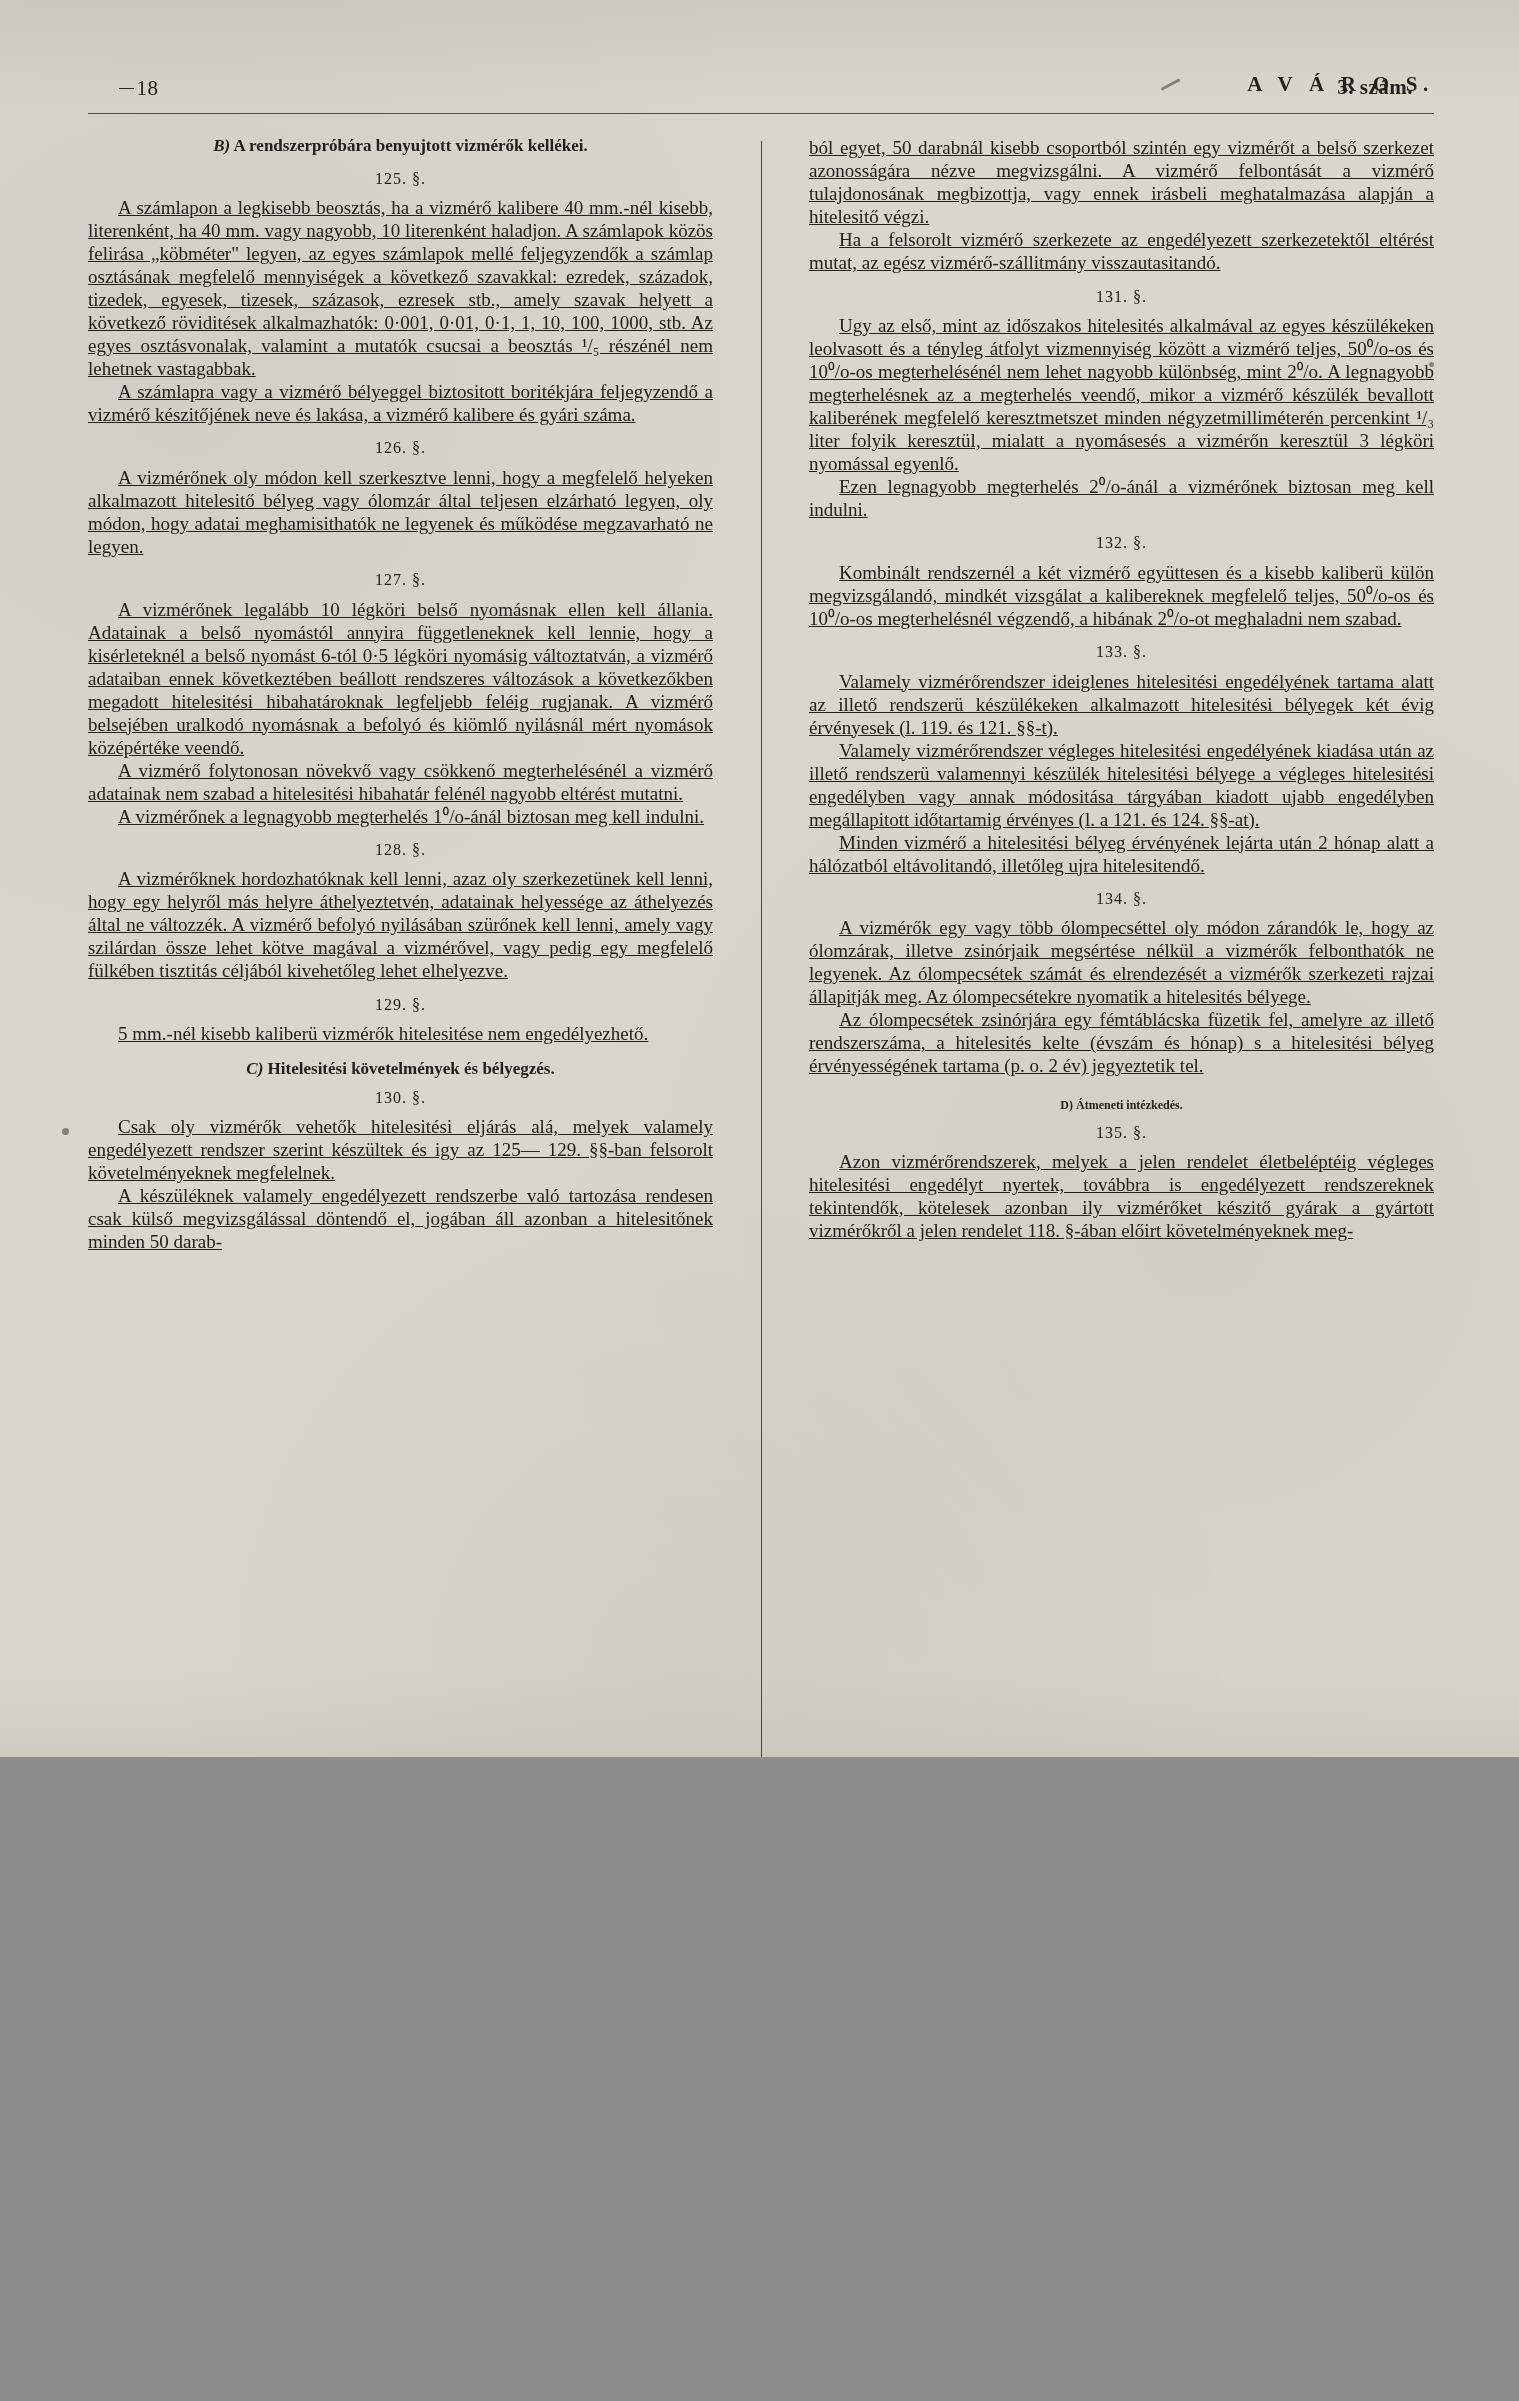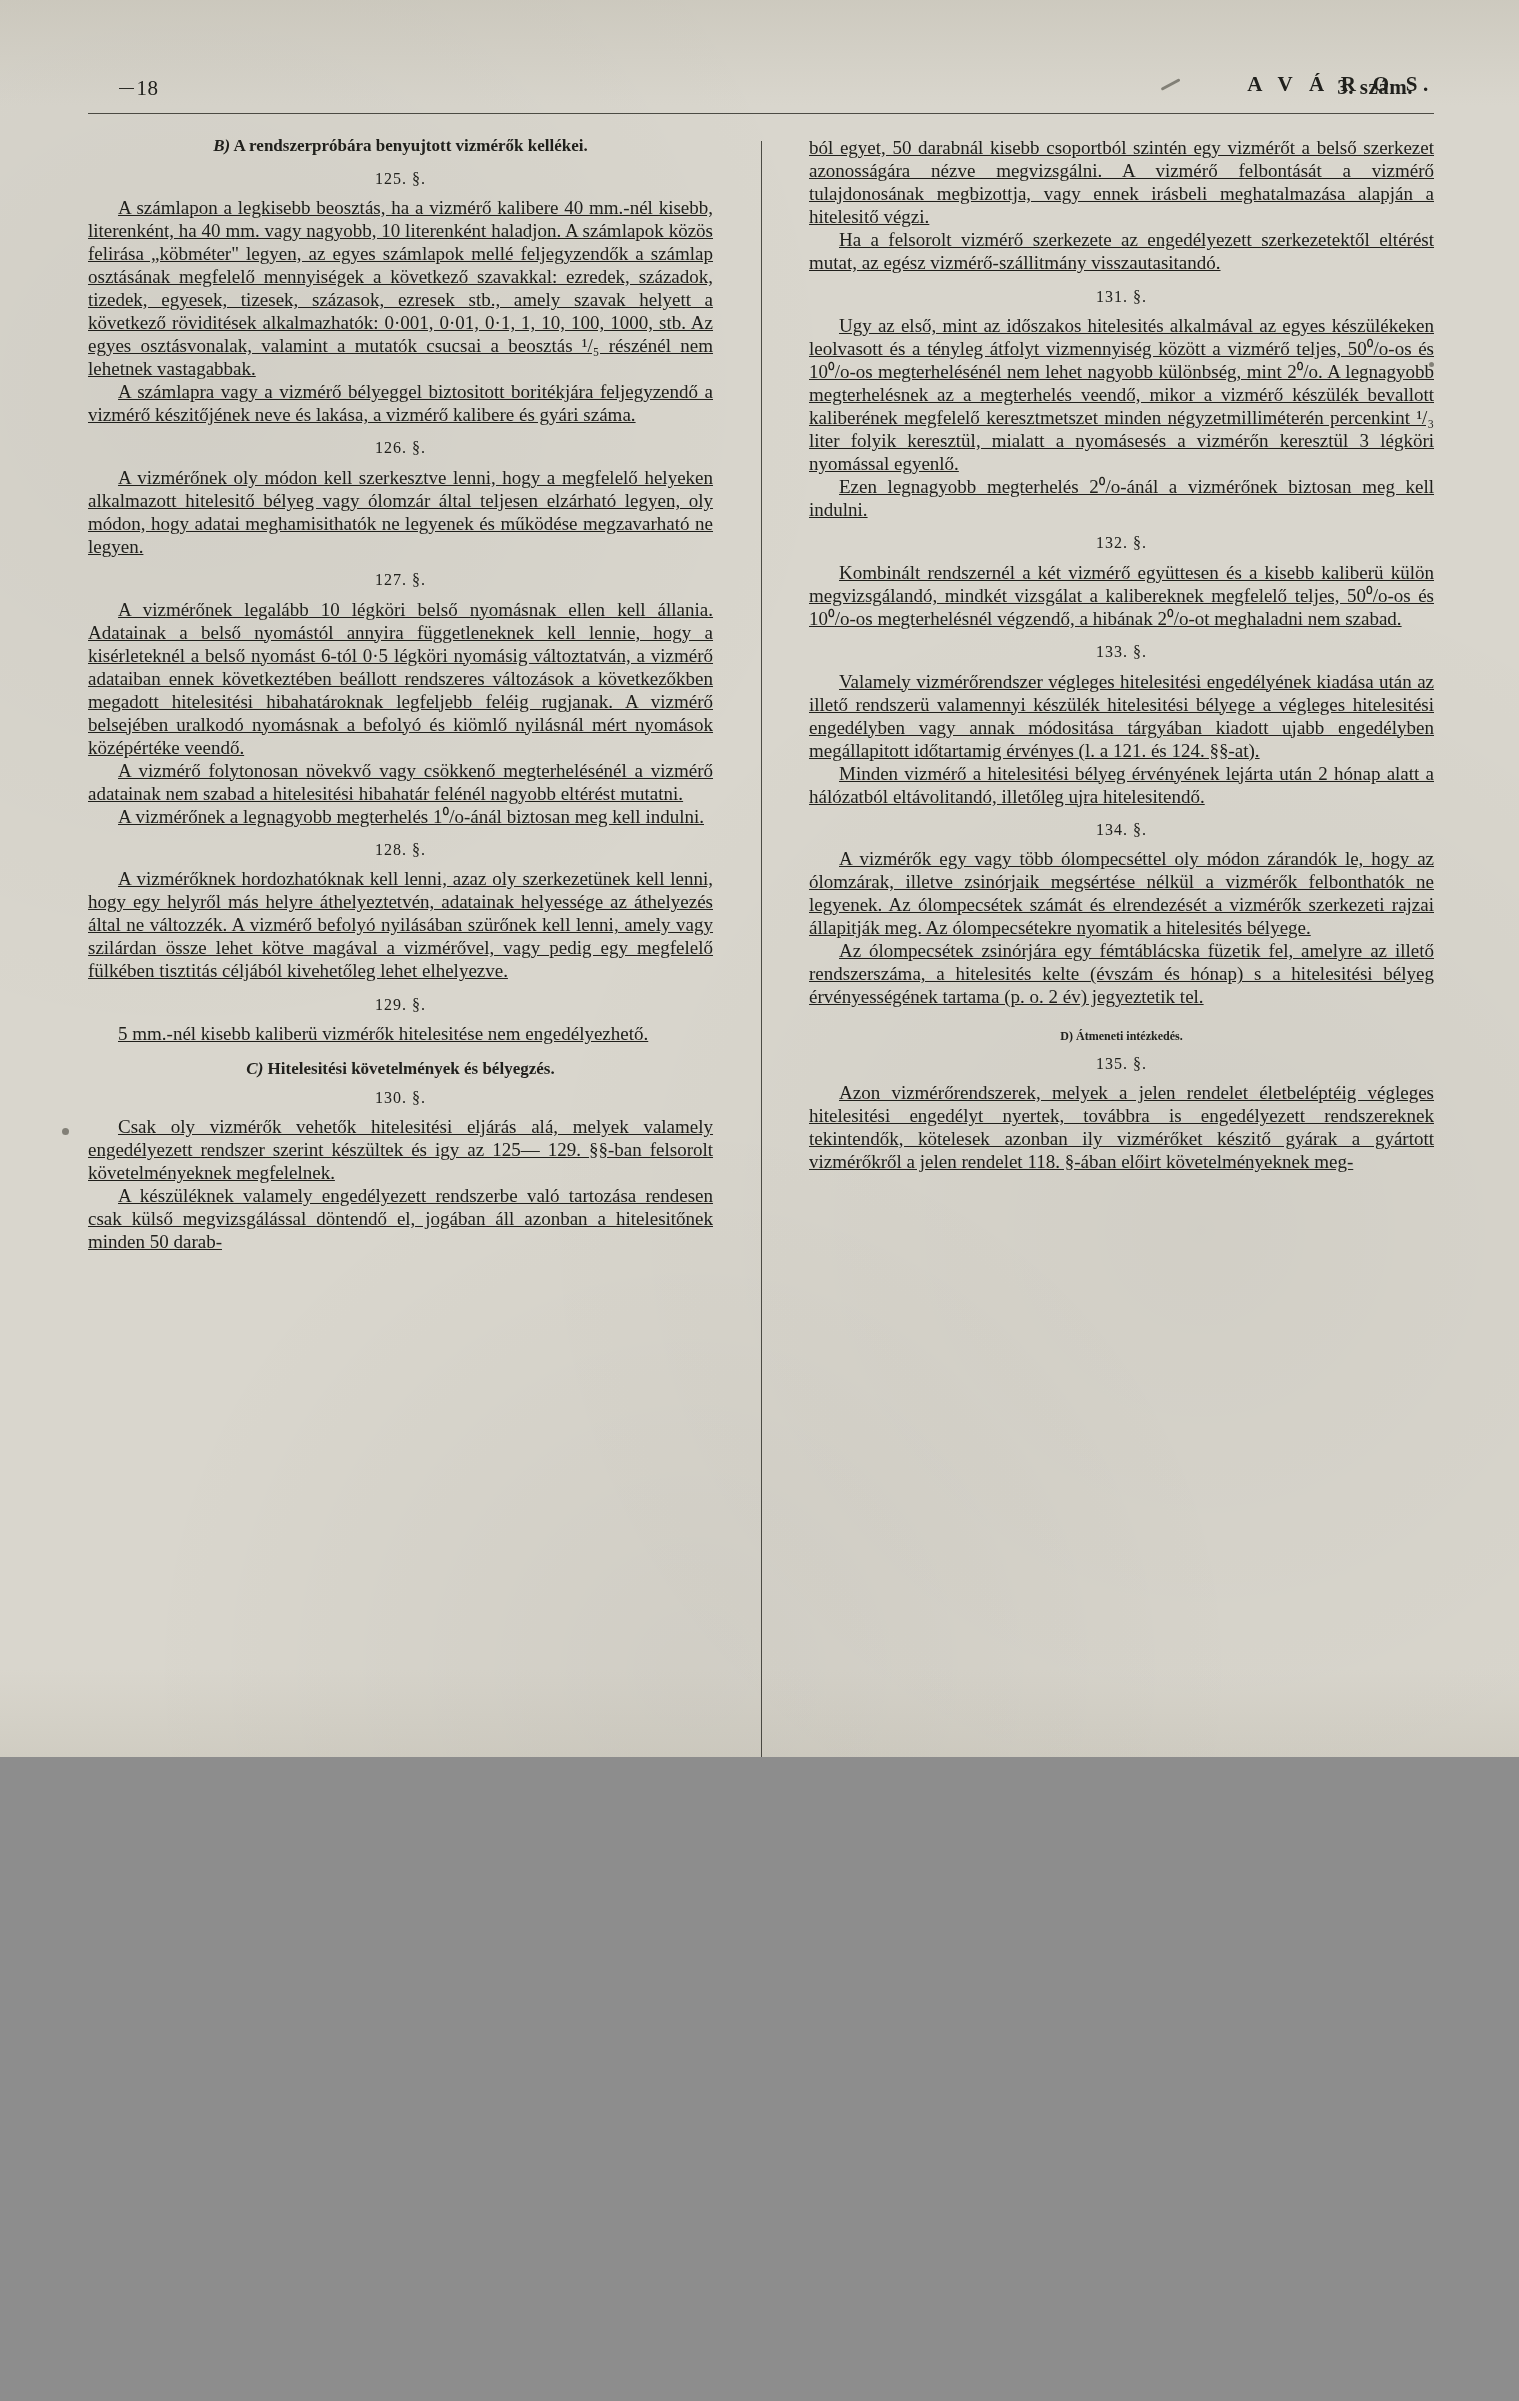--- a/index.html
+++ b/index.html
@@ -209,20 +209,21 @@
         <p>Ha a felsorolt vizmérő szerkezete az engedélyezett szerkezetektől eltérést mutat, az egész vizmérő-szállitmány visszautasitandó.</p>
 
         <div class="sec">131. §.</div>
         <p>Ugy az első, mint az időszakos hitelesités alkalmával az egyes készülékeken leolvasott és a tényleg átfolyt vizmennyiség között a vizmérő teljes, 50⁰/o-os és 10⁰/o-os megterhelésénél nem lehet nagyobb különbség, mint 2⁰/o. A legnagyobb megterhelésnek az a megterhelés veendő, mikor a vizmérő készülék bevallott kaliberének megfelelő keresztmetszet minden négyzetmilliméterén percenkint ¹/₃ liter folyik keresztül, mialatt a nyomásesés a vizmérőn keresztül 3 légköri nyomással egyenlő.</p>
         <p>Ezen legnagyobb megterhelés 2⁰/o-ánál a vizmérőnek biztosan meg kell indulni.</p>
 
         <div class="sec">132. §.</div>
         <p>Kombinált rendszernél a két vizmérő együttesen és a kisebb kaliberü külön megvizsgálandó, mindkét vizsgálat a kalibereknek megfelelő teljes, 50⁰/o-os és 10⁰/o-os megterhelésnél végzendő, a hibának 2⁰/o-ot meghaladni nem szabad.</p>
 
         <div class="sec">133. §.</div>
+        <p>Valamely vizmérőrendszer ideiglenes hitelesitési engedélyének tartama alatt az illető rendszerü készülékeken alkalmazott hitelesitési bélyegek két évig érvényesek (l. 119. és 121. §§-t).</p>
         <p>Valamely vizmérőrendszer végleges hitelesitési engedélyének kiadása után az illető rendszerü valamennyi készülék hitelesitési bélyege a végleges hitelesitési engedélyben vagy annak módositása tárgyában kiadott ujabb engedélyben megállapitott időtartamig érvényes (l. a 121. és 124. §§-at).</p>
         <p>Minden vizmérő a hitelesitési bélyeg érvényének lejárta után 2 hónap alatt a hálózatból eltávolitandó, illetőleg ujra hitelesitendő.</p>
 
         <div class="sec">134. §.</div>
         <p>A vizmérők egy vagy több ólompecséttel oly módon zárandók le, hogy az ólomzárak, illetve zsinórjaik megsértése nélkül a vizmérők felbonthatók ne legyenek. Az ólompecsétek számát és elrendezését a vizmérők szerkezeti rajzai állapitják meg. Az ólompecsétekre nyomatik a hitelesités bélyege.</p>
         <p>Az ólompecsétek zsinórjára egy fémtáblácska füzetik fel, amelyre az illető rendszerszáma, a hitelesités kelte (évszám és hónap) s a hitelesitési bélyeg érvényességének tartama (p. o. 2 év) jegyeztetik tel.</p>
 
         <div class="subhead">
           <span class="ital">D)</span>
           <span>Átmeneti intézkedés.</span>

